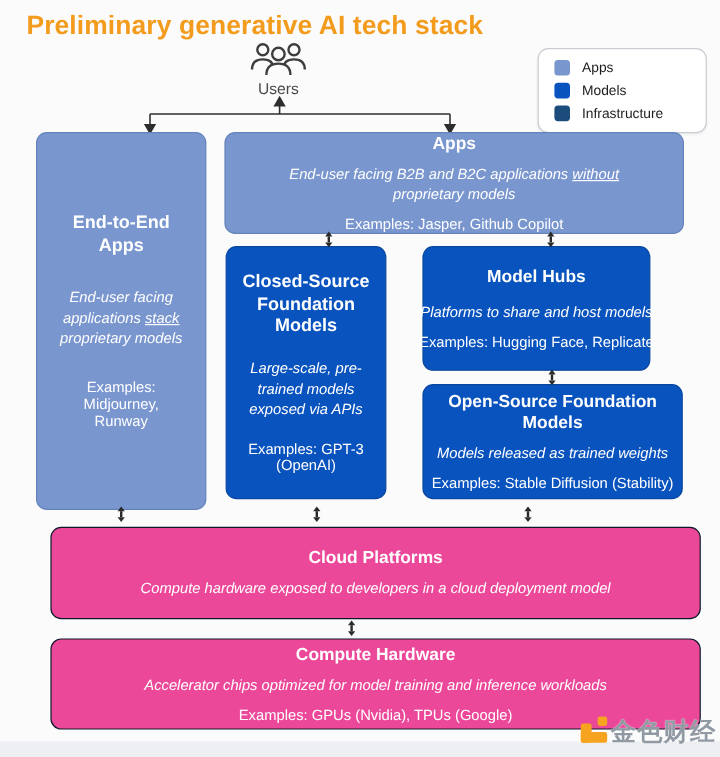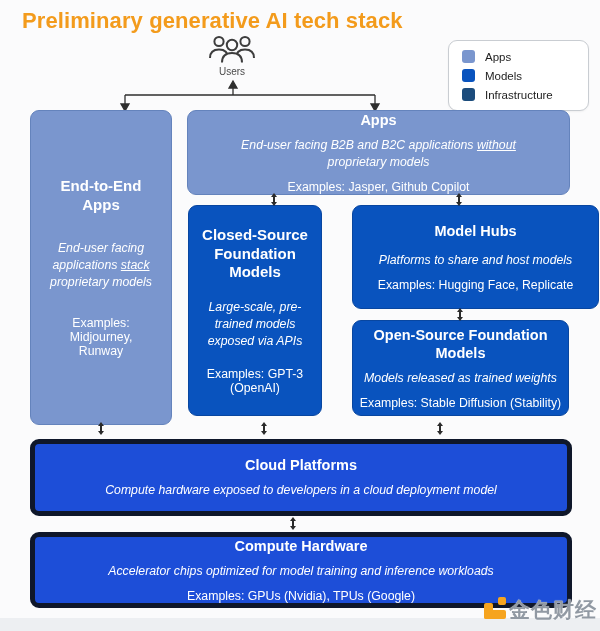--- a/index.html
+++ b/index.html
@@ -9,21 +9,21 @@
   }
   
   .page-title{
     position:absolute;left:22px;top:8px;margin:0;
     font-size:22px;font-weight:700;color:#F39B1C;letter-spacing:.1px;
   }
   
   .users-icon{position:absolute;left:206px;top:34px;}
   .users-label{
     position:absolute;left:206px;top:66px;width:52px;text-align:center;
-    font-size:10px;color:#4a4a4a;
+    font-size:13px;color:#4a4a4a;
   }
   .users-connector{position:absolute;left:95px;top:79px;}
   
   .legend{
     position:absolute;left:448px;top:40px;width:141px;box-sizing:border-box;
     background:#fff;border:1px solid #C9CDD2;border-radius:9px;
     padding:9px 13px;display:flex;flex-direction:column;gap:6px;
     box-shadow:0 1px 2px rgba(0,0,0,.05);
   }
   .legend-row{display:flex;align-items:center;gap:10px;}
@@ -33,41 +33,41 @@
   .sw-infra{background:#1C4C7C;}
   .legend-label{font-size:11.5px;color:#1d1d1d;}
   
   .card{
     position:absolute;box-sizing:border-box;border-radius:9px;color:#fff;
     display:flex;flex-direction:column;align-items:center;justify-content:center;
     text-align:center;padding:8px 12px;
   }
   .light{background:#7A96CE;border:1px solid #6483BC;}
   .mid{background:#0953BE;border:1px solid #0846A0;}
-  .dark{background:#1d4ed8;border:5px solid #0f172a;}
+  .dark{background:#ec4899;border:1px solid #0f172a;margin-left:12px;}
   .card-title{font-weight:700;font-size:14.5px;line-height:1.25;}
   .card-desc{font-style:italic;font-size:12.3px;line-height:1.38;margin:8px 0 0;}
   .card-examples{font-size:12.3px;margin-top:9px;}
   .u{text-decoration:underline;}
   .nowrap{white-space:nowrap;}
 
   .c-e2e{left:30px;top:110px;width:142px;height:315px;padding:0 15px;}
   .c-e2e .card-title{font-size:15px;}
   .c-e2e .card-desc{margin-top:25px;}
   .c-e2e .card-examples{margin-top:25px;}
 
   .c-apps{left:187px;top:110px;width:383px;height:85px;}
   .c-apps .card-desc{max-width:300px;}
 
   .c-closed{left:188px;top:205px;width:134px;height:211px;padding:0 11px;}
   .c-closed .card-title{font-size:15px;}
   .c-closed .card-desc{margin-top:17px;}
   .c-closed .card-examples{margin-top:17px;}
 
-  .c-hubs{left:352px;top:205px;width:247px;height:104px;padding:8px 5px;}
+  .c-hubs{left:352px;top:205px;width:190px;height:104px;padding:8px 5px;}
   .c-hubs .card-desc{margin-top:11px;}
   .c-hubs .card-examples{}
 
   .c-open{left:352px;top:320px;width:217px;height:96px;padding:8px 4px;}
   .c-open .card-desc{margin-top:8px;}
 
   .c-cloud{left:30px;top:439px;width:542px;height:77px;}
   .c-compute{left:30px;top:532px;width:542px;height:76px;}
 
   

